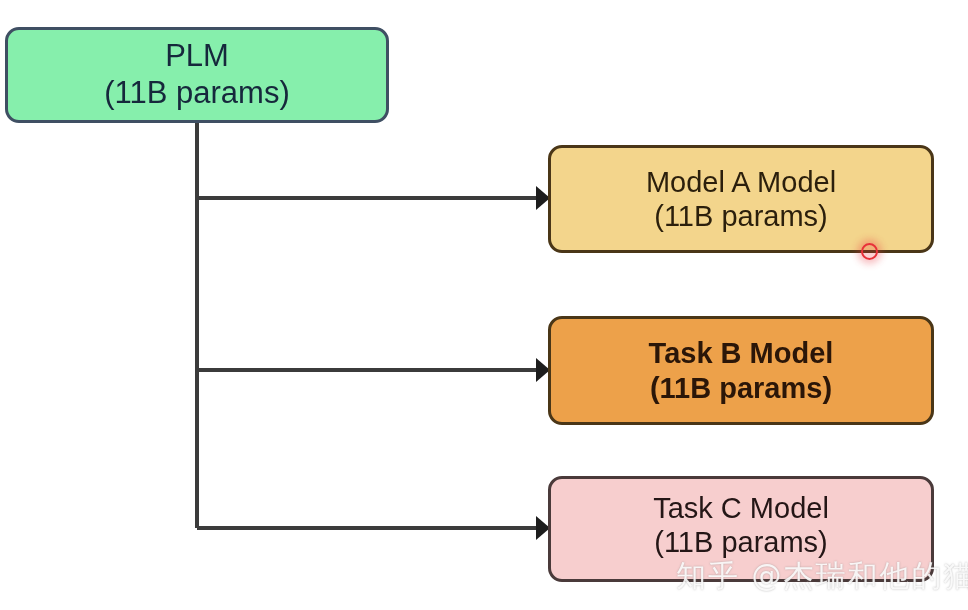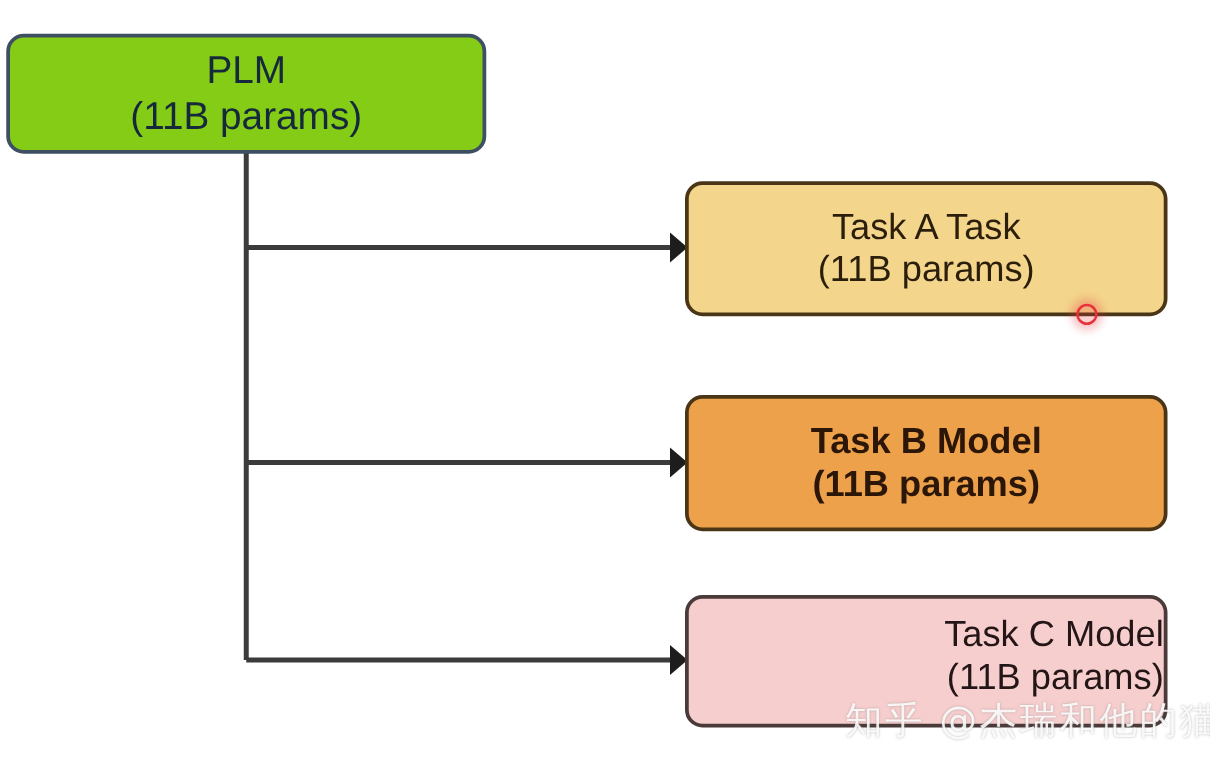--- a/index.html
+++ b/index.html
@@ -42,21 +42,21 @@
   .node .line2 {
     display: block;
     white-space: nowrap;
   }
   
   #node-plm {
     left: 5px;
     top: 27px;
     width: 384px;
     height: 96px;
-    background: #84cc16;
+    background: #86efac;
     border: 3px solid #3f4f63;
     color: #16283c;
     font-size: 30px;
   }
   #node-plm .line1 { font-size: 31px; }
   #node-plm .line2 { font-size: 31px; }
   
   #node-task-a {
     left: 548px;
     top: 145px;
@@ -84,21 +84,20 @@
     left: 548px;
     top: 476px;
     width: 386px;
     height: 106px;
     background: #f7cece;
     border: 3px solid #4a3a3a;
     color: #241616;
     font-size: 29px;
     justify-content: flex-start;
     padding-top: 12px;
-    align-items: flex-end;
   }
   
   #cursor-marker {
     position: absolute;
     left: 861px;
     top: 243px;
     width: 13px;
     height: 13px;
     border-radius: 50%;
     border: 2.5px solid #e8313a;
@@ -140,21 +139,21 @@
       <polygon points="536,516 550,528 536,540"></polygon>
     </g>
   </svg>
 
   <div class="node" id="node-plm">
     <span class="line1">PLM</span>
     <span class="line2">(11B params)</span>
   </div>
 
   <div class="node" id="node-task-a">
-    <span class="line1">Task A Task</span>
+    <span class="line1">Model A Model</span>
     <span class="line2">(11B params)</span>
   </div>
 
   <div class="node" id="node-task-b">
     <span class="line1">Task B Model</span>
     <span class="line2">(11B params)</span>
   </div>
 
   <div class="node" id="node-task-c">
     <span class="line1">Task C Model</span>

